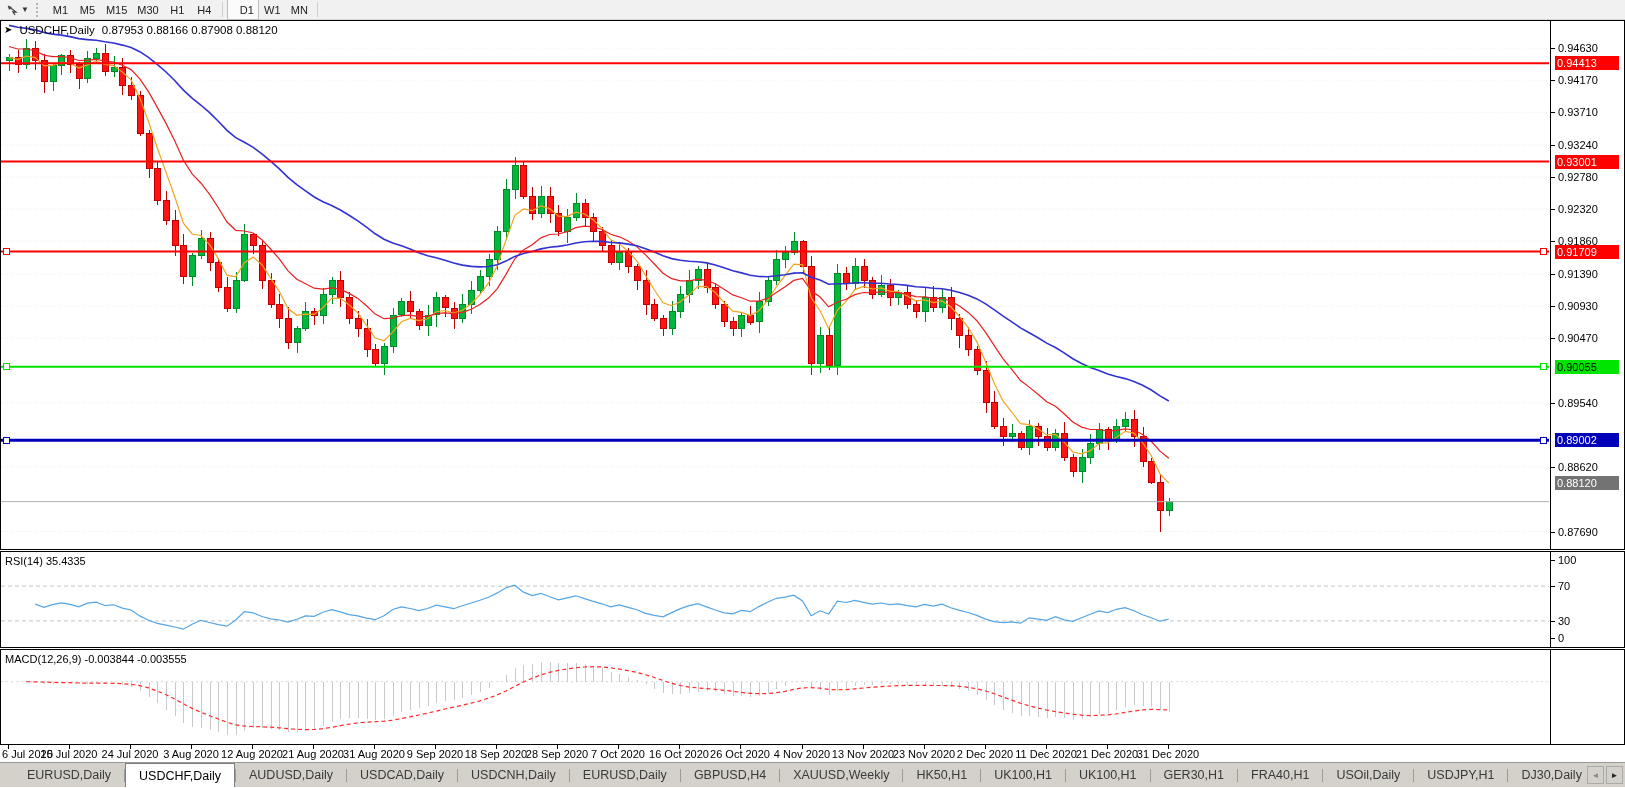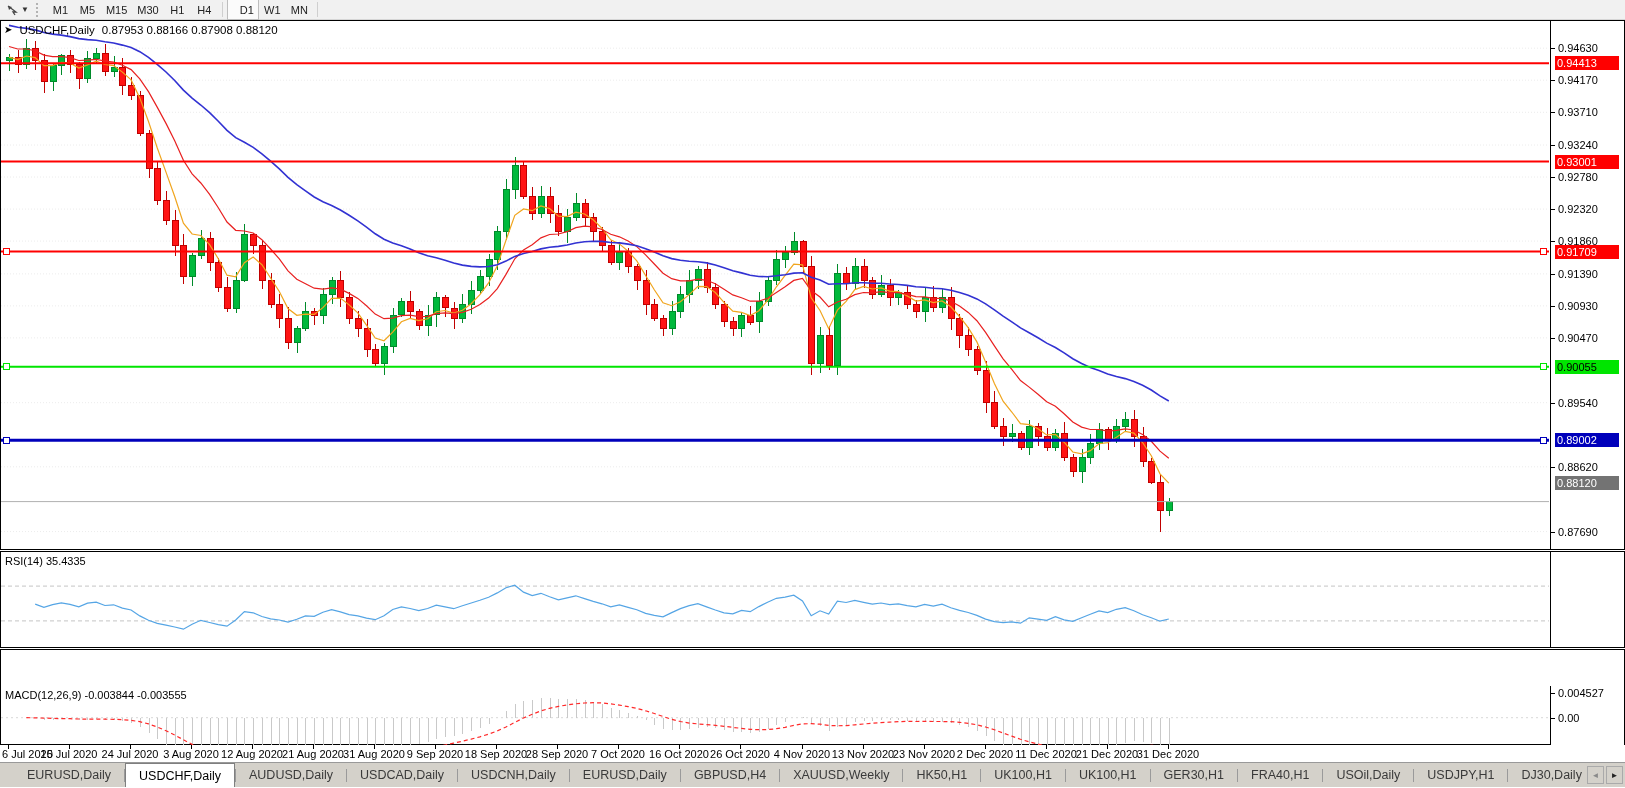--- a/index.html
+++ b/index.html
@@ -14,21 +14,21 @@
   .tsep{width:1px;height:15px;background:#cfcfcf;margin:0 4px;}
   .panel{position:relative;display:flex;border:1px solid #000;background:#fff;box-sizing:border-box;}
   .panel.gap{margin-top:1px;}
   .plot{position:relative;width:1550px;border-right:1px solid #000;overflow:hidden;box-sizing:border-box;}
   .axis{position:relative;flex:1;background:#fff;}
   .main-panel{height:530px;}
   .rsi-panel{height:97px;}
   .macd-panel{height:96px;}
   .main-panel .plot,.main-panel .axis{height:528px;}
   .rsi-panel .plot,.rsi-panel .axis{height:95px;}
-  .macd-panel .plot,.macd-panel .axis{height:94px;margin-top:36px;}
+  .macd-panel .plot,.macd-panel .axis{height:94px;}
   svg{display:block;}
   .chart-title{position:absolute;top:3px;left:3px;font-size:11.5px;color:#000;display:flex;gap:7px;align-items:center;pointer-events:none;}
   .marker{font-size:10px;line-height:1;color:#000;}
   .sub-label{position:absolute;top:3px;left:4px;font-size:11px;color:#000;pointer-events:none;}
   .tick{position:absolute;left:0;height:12px;display:flex;align-items:center;margin-top:-6px;}
   .tick i{width:4px;height:1px;background:#000;margin-right:3px;}
   .tick span{font-size:11px;color:#000;white-space:nowrap;}
   .badge{position:absolute;left:4px;width:60px;height:14px;line-height:14px;margin-top:-7px;font-size:11px;padding:0 2px;white-space:nowrap;}
   .timebar{position:relative;height:17px;background:#fff;}
   .dtick{position:absolute;top:0;width:1px;height:4px;background:#000;}
@@ -441,20 +441,38 @@
 
   <div class="panel gap rsi-panel">
     <div class="plot">
       <svg id="rsiSvg" width="1548" height="95">
           <line x1="0" y1="34.1" x2="1548" y2="34.1" stroke="#c4c4c4" stroke-dasharray="4 3"></line>
           <line x1="0" y1="68.9" x2="1548" y2="68.9" stroke="#c4c4c4" stroke-dasharray="4 3"></line>
           <polyline points="34.2,52.1 42.9,55.4 51.6,52.6 60.3,50.9 69.0,52.4 77.8,54.8 86.5,51.1 95.2,50.2 103.9,53.5 112.6,52.8 121.4,56.1 130.1,58.0 138.8,63.9 147.5,68.2 156.2,71.3 165.0,73.1 173.7,75.0 182.4,77.2 191.1,72.2 199.8,68.3 208.6,70.5 217.3,72.6 226.0,74.2 234.7,68.0 243.4,59.6 252.2,60.8 260.9,64.5 269.6,66.8 278.3,68.0 287.0,70.1 295.8,67.3 304.5,63.9 313.2,64.3 321.9,60.2 330.6,57.6 339.4,59.9 348.1,62.6 356.8,63.8 365.5,66.2 374.2,67.7 383.0,63.8 391.7,57.5 400.4,54.9 409.1,56.5 417.8,58.6 426.6,56.5 435.3,53.1 444.0,54.9 452.7,56.7 461.4,53.8 470.2,51.0 478.9,48.3 487.6,45.2 496.3,40.9 505.0,35.7 513.8,33.2 522.5,40.1 531.2,43.5 539.9,41.3 548.6,44.7 557.4,47.9 566.1,45.8 574.8,43.8 583.5,46.6 592.2,49.3 601.0,51.8 609.7,54.9 618.4,52.8 627.1,55.3 635.8,57.7 644.6,61.4 653.3,63.4 662.0,64.8 670.7,60.6 679.4,56.6 688.2,53.7 696.9,51.6 705.6,54.9 714.3,58.0 723.0,60.8 731.8,61.9 740.5,58.4 749.2,59.7 757.9,54.6 766.6,50.2 775.4,46.3 784.1,45.1 792.8,43.2 801.5,49.0 810.2,63.8 819.0,58.8 827.7,62.1 836.4,49.2 845.1,50.5 853.8,48.4 862.6,50.3 871.3,52.2 880.0,51.0 888.7,52.7 897.4,51.9 906.2,53.7 914.9,54.8 923.6,52.3 932.3,54.1 941.0,52.1 949.8,55.7 958.5,58.4 967.2,60.5 975.9,63.4 984.6,67.1 993.4,69.7 1002.1,70.7 1010.8,69.8 1019.5,71.2 1028.2,65.8 1037.0,67.1 1045.7,68.4 1054.4,64.7 1063.1,67.8 1071.8,69.4 1080.6,65.7 1089.3,62.2 1098.0,58.9 1106.7,60.6 1115.4,57.3 1124.2,55.6 1132.9,58.8 1141.6,62.8 1150.3,65.8 1159.0,69.2 1167.8,67.0 " fill="none" stroke="#55a5e5" stroke-width="1.2"></polyline>
         </svg>
       <div class="sub-label">RSI(14) 35.4335</div>
     </div>
+    <div class="axis" id="rsiAxis">
+        <div class="tick" style="top:8px">
+          <i></i>
+          <span>100</span>
+        </div>
+        <div class="tick" style="top:34px">
+          <i></i>
+          <span>70</span>
+        </div>
+        <div class="tick" style="top:69px">
+          <i></i>
+          <span>30</span>
+        </div>
+        <div class="tick" style="top:86px">
+          <i></i>
+          <span>0</span>
+        </div>
+      </div>
   </div>
 
   <div class="panel gap macd-panel">
     <div class="plot">
       <svg id="macdSvg" width="1548" height="94">
           <line x1="0" y1="31.7" x2="1548" y2="31.7" stroke="#d8d8d8" stroke-dasharray="2 3"></line>
           <g shape-rendering="crispEdges">
             <line x1="8.5" y1="31.7" x2="8.5" y2="31.7" stroke="#c9c9c9"></line>
             <line x1="17.5" y1="31.7" x2="17.5" y2="32.2" stroke="#c9c9c9"></line>
             <line x1="25.5" y1="31.7" x2="25.5" y2="31.5" stroke="#c9c9c9"></line>
@@ -587,34 +605,20 @@
             <line x1="1133.5" y1="31.7" x2="1133.5" y2="55.3" stroke="#c9c9c9"></line>
             <line x1="1142.5" y1="31.7" x2="1142.5" y2="55.8" stroke="#c9c9c9"></line>
             <line x1="1150.5" y1="31.7" x2="1150.5" y2="57.3" stroke="#c9c9c9"></line>
             <line x1="1159.5" y1="31.7" x2="1159.5" y2="60.3" stroke="#c9c9c9"></line>
             <line x1="1168.5" y1="31.7" x2="1168.5" y2="61.7" stroke="#c9c9c9"></line>
           </g>
           <polyline points="25.4,31.7 34.2,31.8 42.9,32.1 51.6,32.4 60.3,32.6 69.0,32.7 77.8,33.0 86.5,33.2 95.2,33.1 103.9,33.2 112.6,33.3 121.4,33.7 130.1,34.3 138.8,35.7 147.5,37.9 156.2,41.0 165.0,44.7 173.7,49.0 182.4,53.8 191.1,58.4 199.8,62.2 208.6,65.7 217.3,69.0 226.0,72.3 234.7,74.8 243.4,76.1 252.2,76.5 260.9,76.8 269.6,77.2 278.3,77.8 287.0,78.7 295.8,79.4 304.5,79.6 313.2,79.5 321.9,78.7 330.6,77.3 339.4,75.6 348.1,74.2 356.8,72.9 365.5,72.1 374.2,71.7 383.0,71.2 391.7,70.2 400.4,68.6 409.1,66.8 417.8,65.0 426.6,63.2 435.3,61.1 444.0,59.0 452.7,57.1 461.4,55.2 470.2,53.1 478.9,50.8 487.6,48.1 496.3,44.9 505.0,41.0 513.8,36.4 522.5,32.0 531.2,28.3 539.9,24.9 548.6,22.3 557.4,20.4 566.1,19.0 574.8,17.8 583.5,17.0 592.2,16.7 601.0,17.0 609.7,17.9 618.4,19.1 627.1,20.6 635.8,22.4 644.6,24.8 653.3,27.5 662.0,30.5 670.7,33.3 679.4,35.5 688.2,37.1 696.9,37.9 705.6,38.6 714.3,39.3 723.0,40.3 731.8,41.4 740.5,42.4 749.2,43.3 757.9,43.7 766.6,43.6 775.4,42.7 784.1,41.3 792.8,39.4 801.5,37.8 810.2,37.7 819.0,38.2 827.7,39.4 836.4,39.8 845.1,39.6 853.8,38.8 862.6,38.0 871.3,37.3 880.0,36.6 888.7,36.1 897.4,35.6 906.2,35.4 914.9,35.5 923.6,35.4 932.3,35.5 941.0,35.5 949.8,35.7 958.5,36.3 967.2,37.3 975.9,38.8 984.6,41.0 993.4,43.8 1002.1,47.0 1010.8,50.1 1019.5,53.3 1028.2,55.9 1037.0,58.1 1045.7,60.1 1054.4,61.6 1063.1,62.9 1071.8,64.2 1080.6,65.2 1089.3,65.6 1098.0,65.3 1106.7,64.8 1115.4,63.8 1124.2,62.4 1132.9,61.0 1141.6,59.9 1150.3,59.4 1159.0,59.6 1167.8,60.0 " fill="none" stroke="#ff2a2a" stroke-width="1.2" stroke-dasharray="4 3"></polyline>
         </svg>
       <div class="sub-label">MACD(12,26,9) -0.003844 -0.003555</div>
     </div>
-    <div class="axis" id="macdAxis">
-        <div class="tick" style="top:7px">
-          <i></i>
-          <span>0.004527</span>
-        </div>
-        <div class="tick" style="top:32px">
-          <i></i>
-          <span>0.00</span>
-        </div>
-        <div class="tick" style="top:86px">
-          <i></i>
-          <span>-0.009348</span>
-        </div>
-      </div>
   </div>
 
   <div class="timebar" id="timebar">
       <div class="dtick" style="left:8px"></div>
       <div class="dlabel first" style="left:2px">6 Jul 2020</div>
       <div class="dtick" style="left:69px"></div>
       <div class="dlabel" style="left:69px">15 Jul 2020</div>
       <div class="dtick" style="left:130px"></div>
       <div class="dlabel" style="left:130px">24 Jul 2020</div>
       <div class="dtick" style="left:191px"></div>

